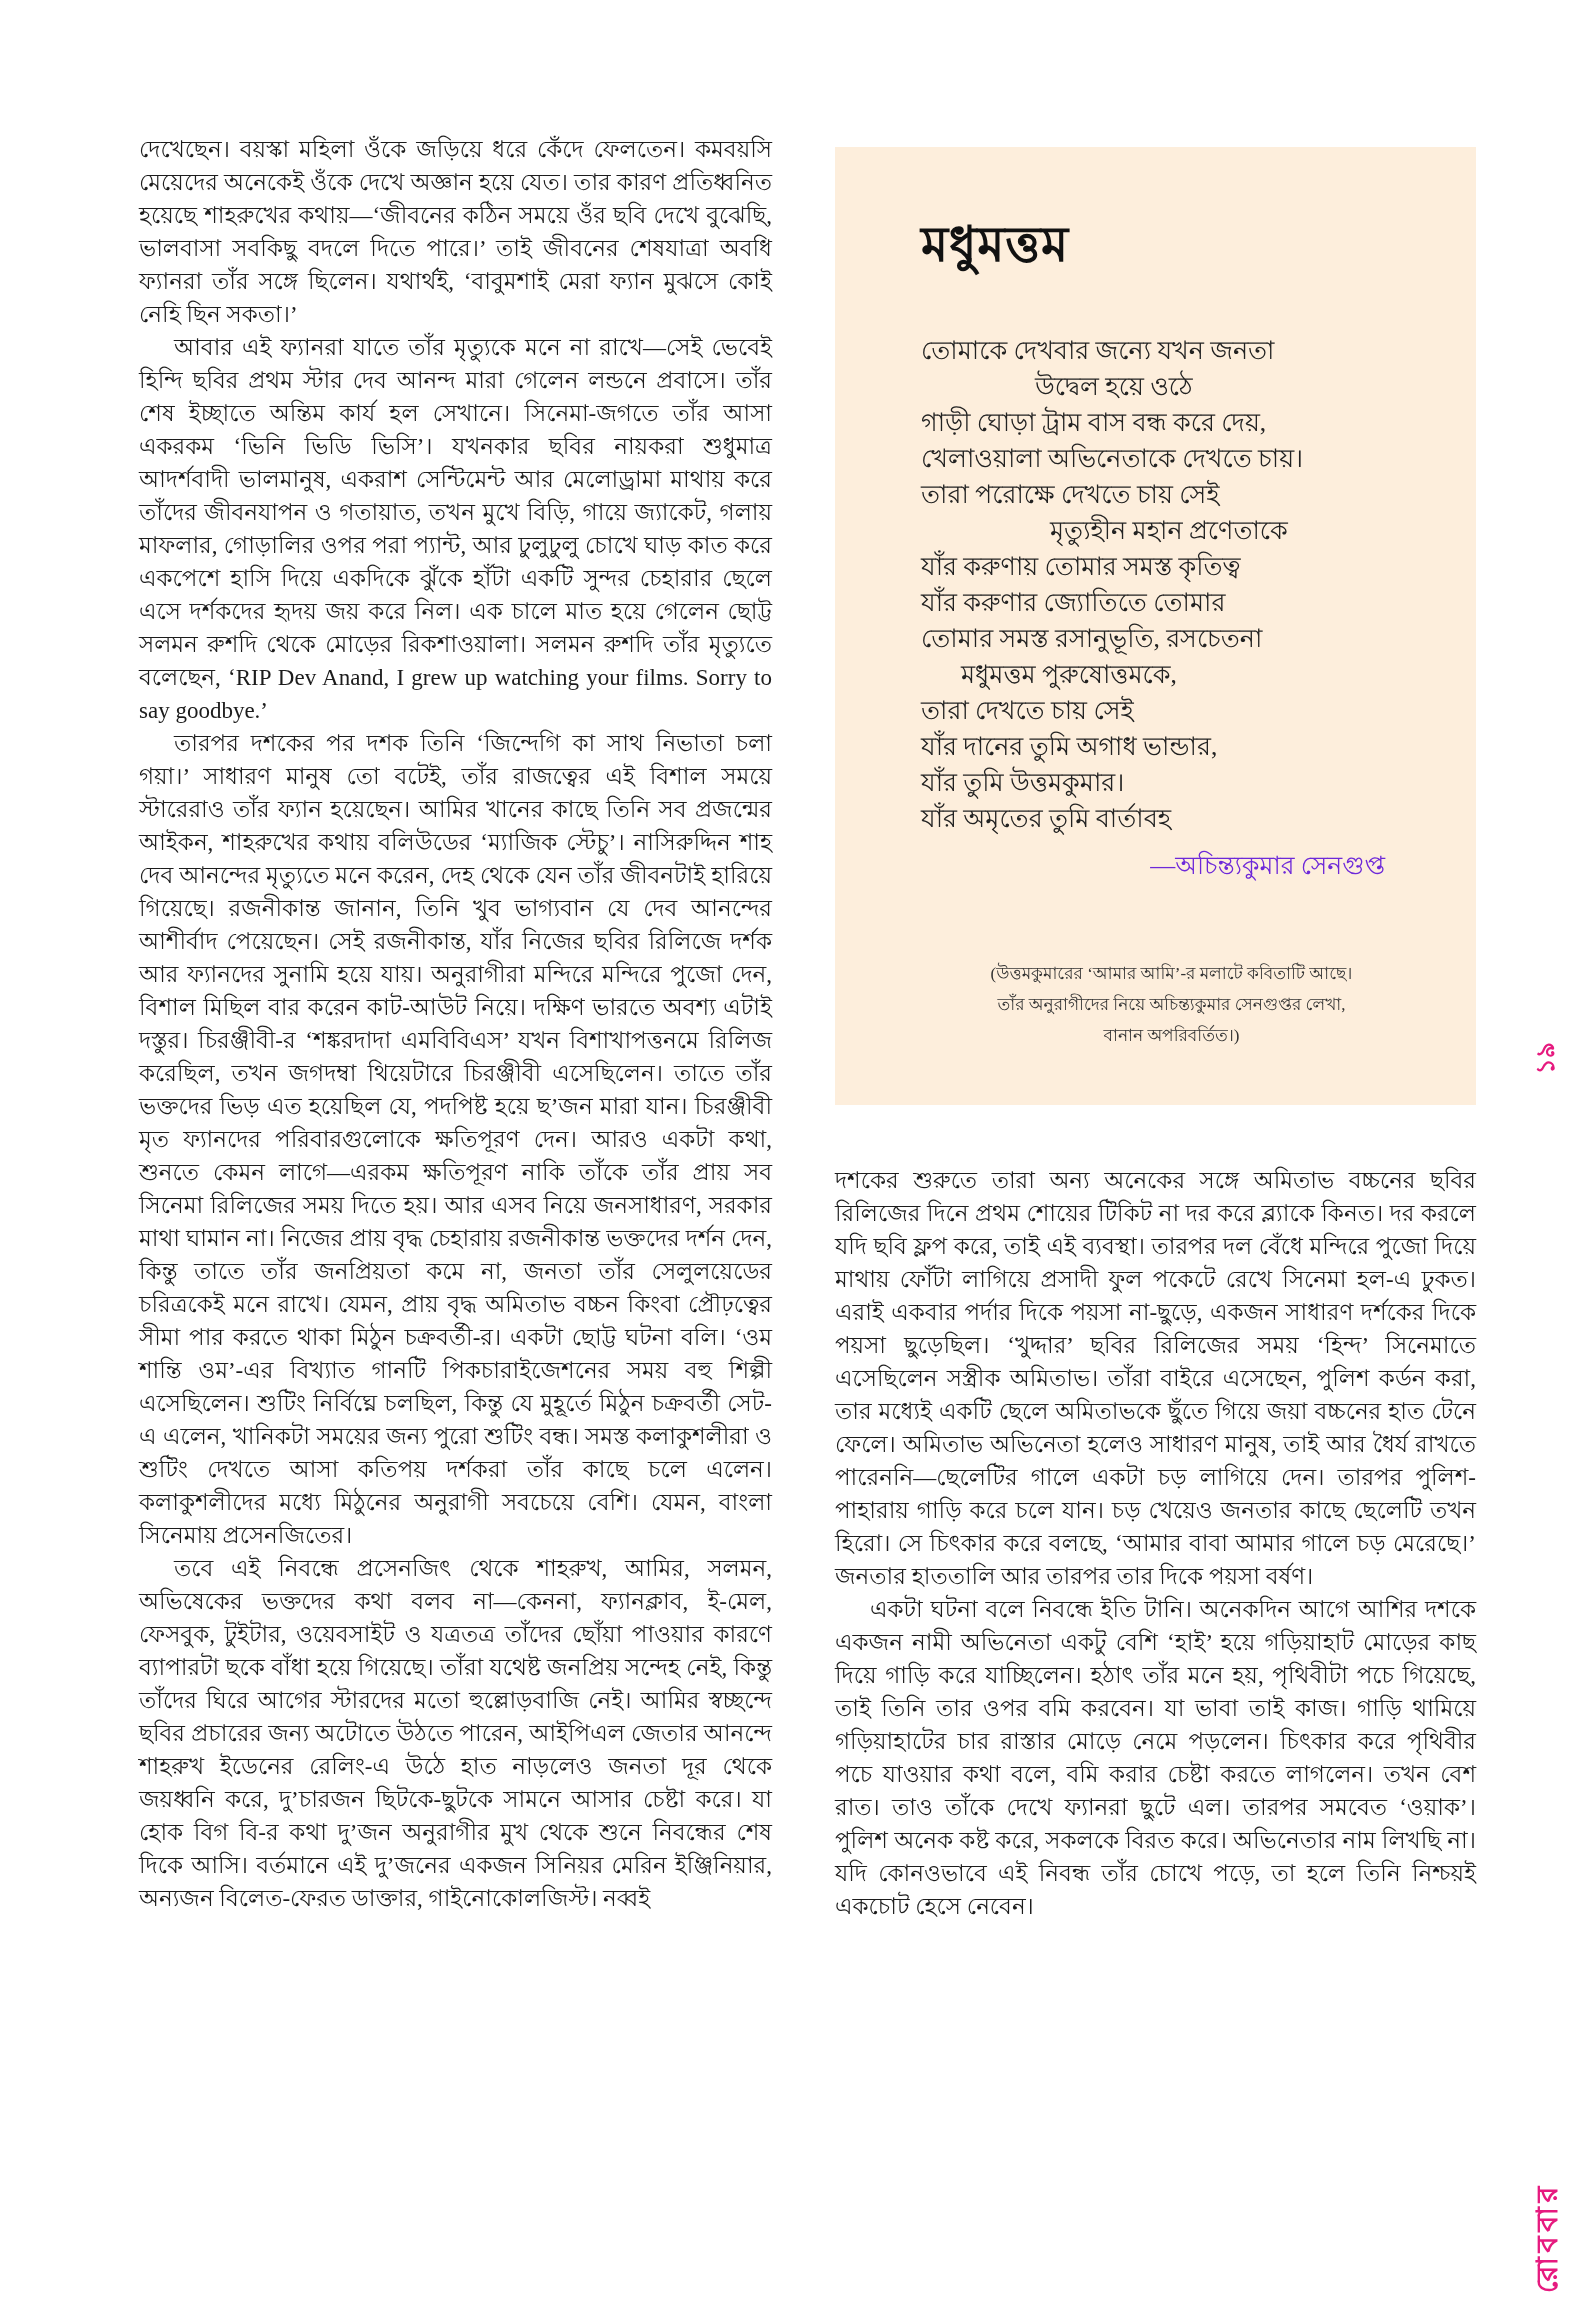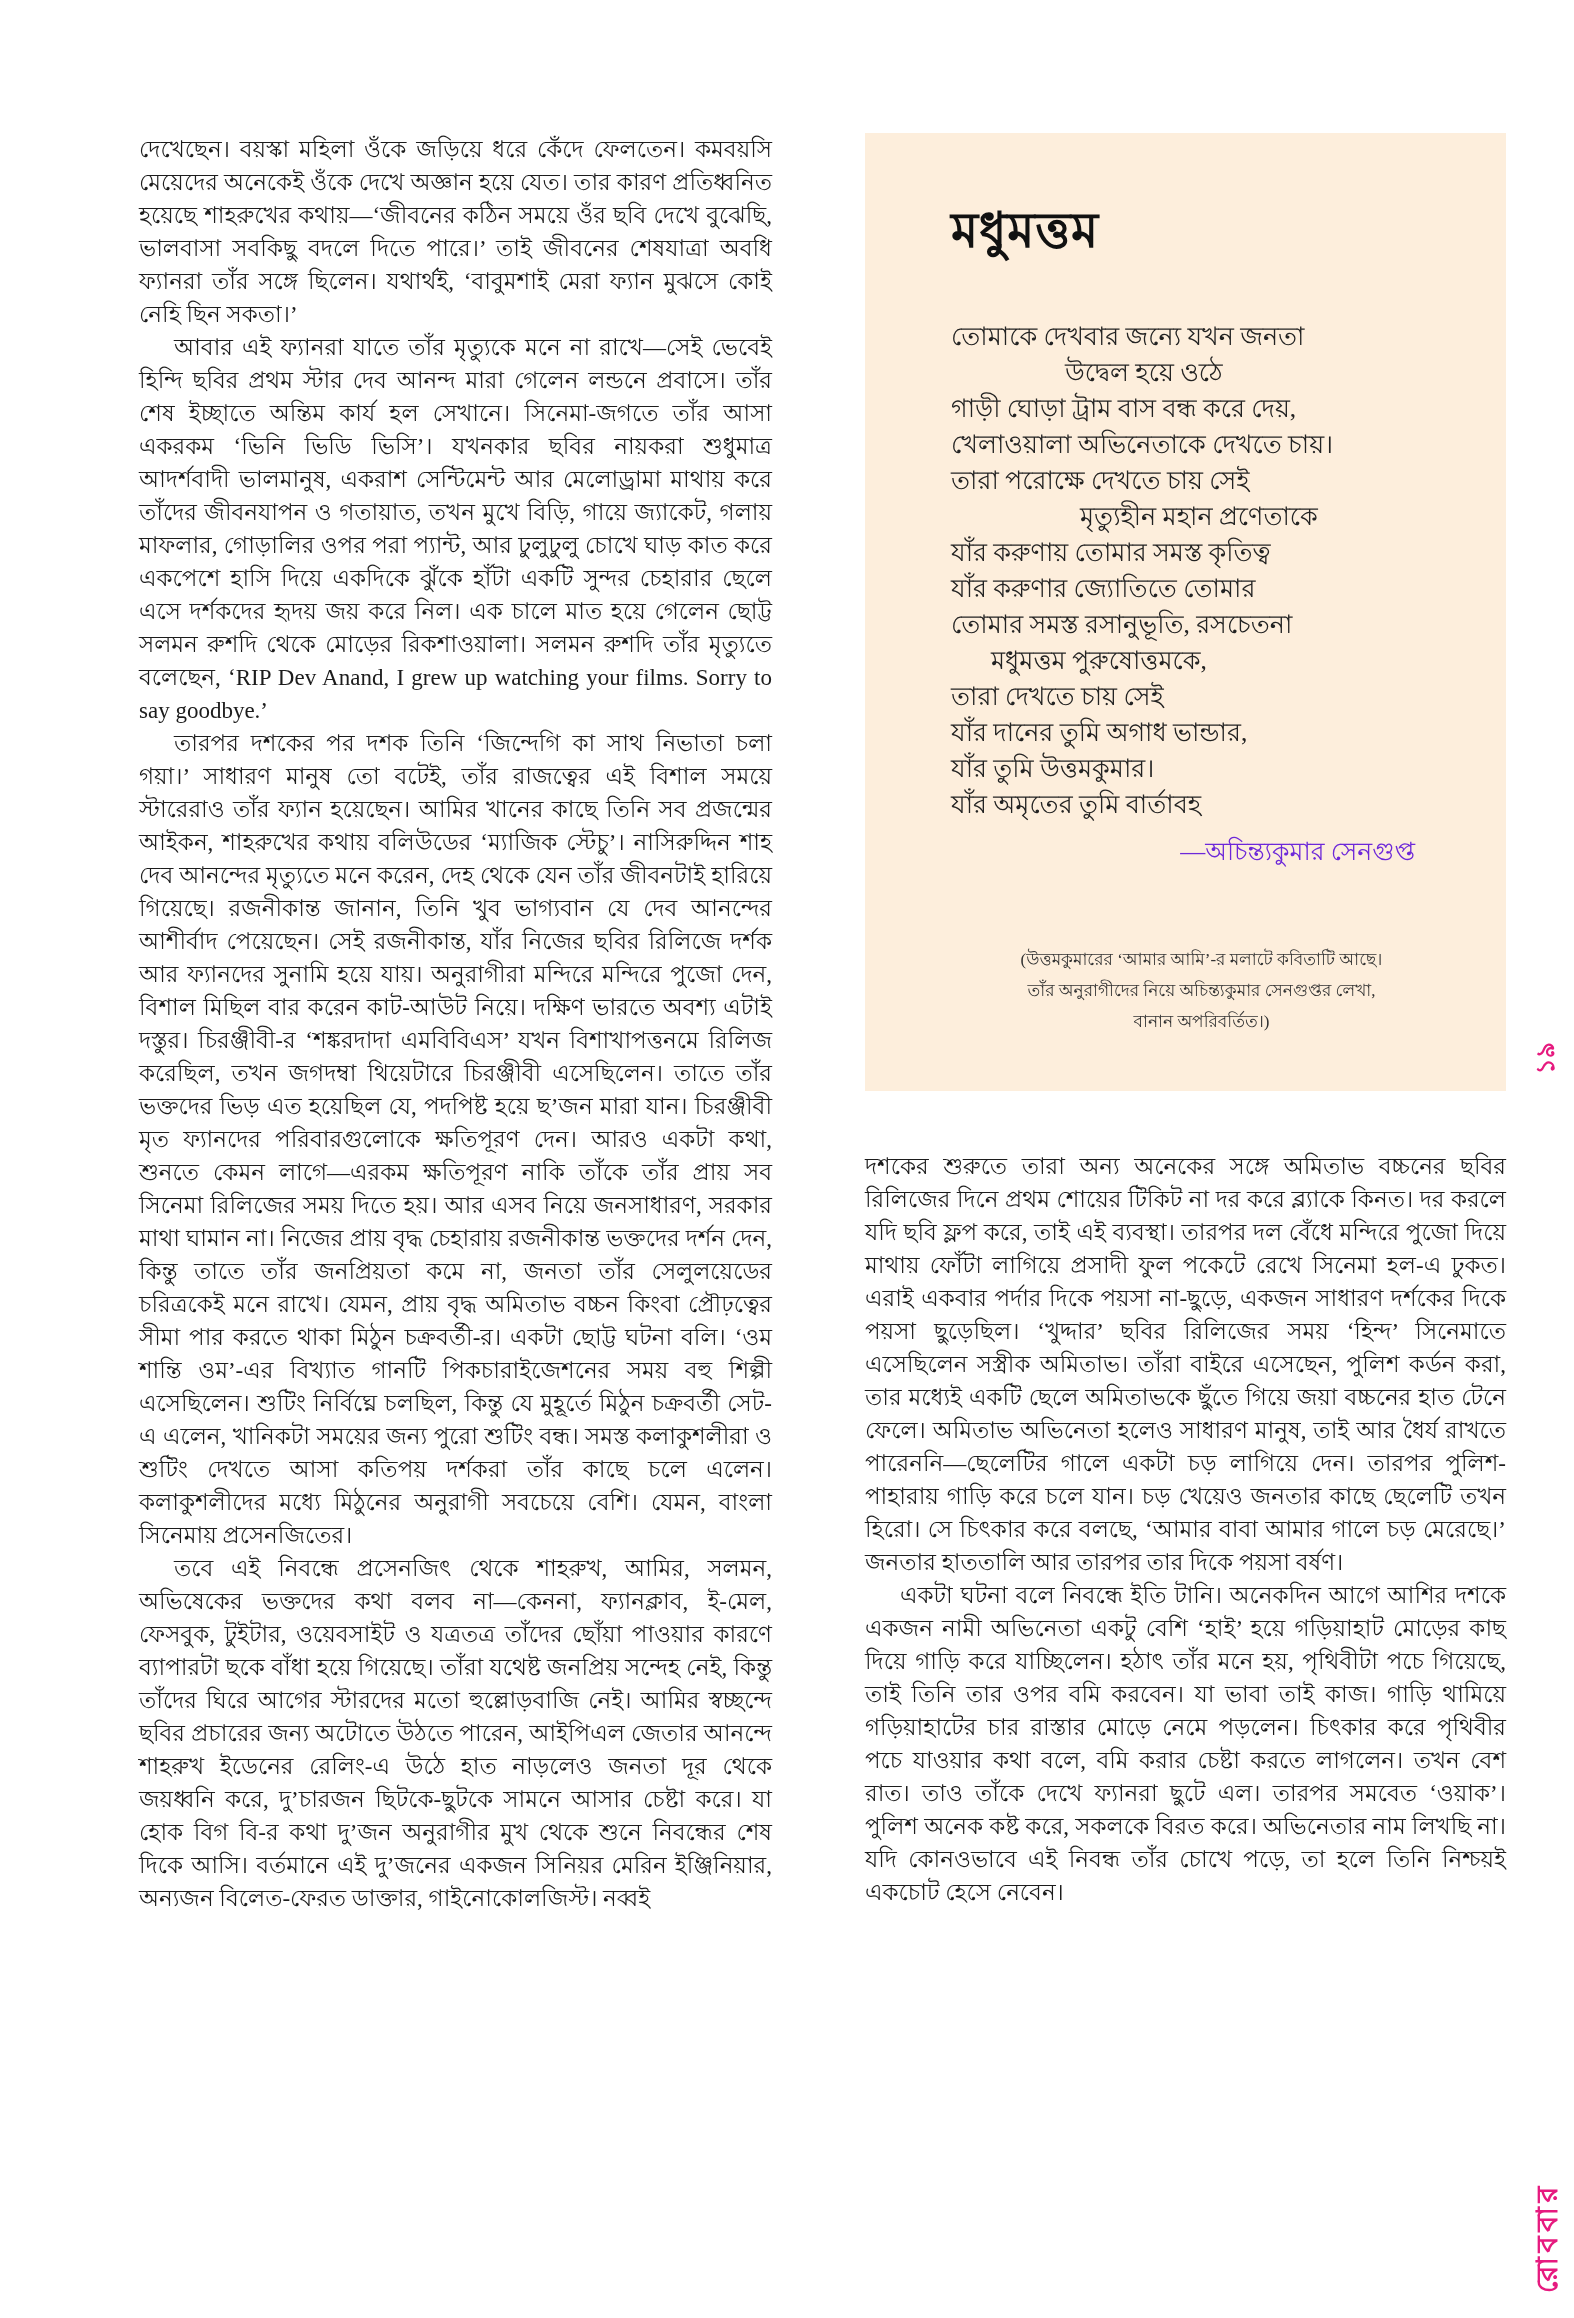--- a/index.html
+++ b/index.html
@@ -12,25 +12,25 @@
     background: #ffffff;
     overflow: hidden;
     font-family: "Liberation Serif", "DejaVu Serif", serif;
     color: #1c1c1c;
   }
   .columns {
     position: absolute;
     left: 139px;
     top: 133px;
     display: flex;
-    gap: 93px;
+    gap: 63px;
   }
   .col { display: block; }
   .col-left  { width: 633px; }
-  .col-right { width: 641px; }
+  .col-right { width: 641px; margin-top: 14px; }
 
   p.body-text {
     font-size: 23px;
     line-height: 33px;
     text-align: justify;
     color: #1c1c1c;
   }
   p.body-text.indent { text-indent: 35px; }
 
   

